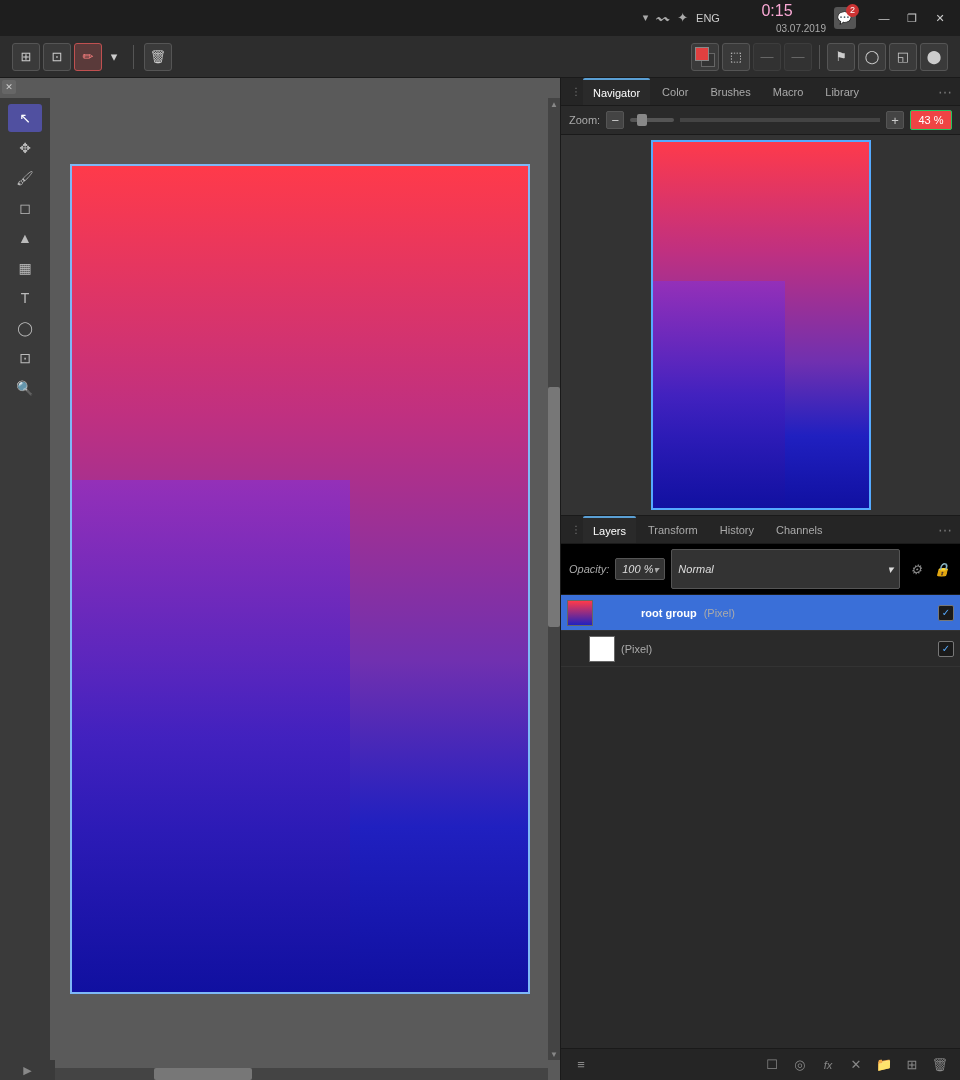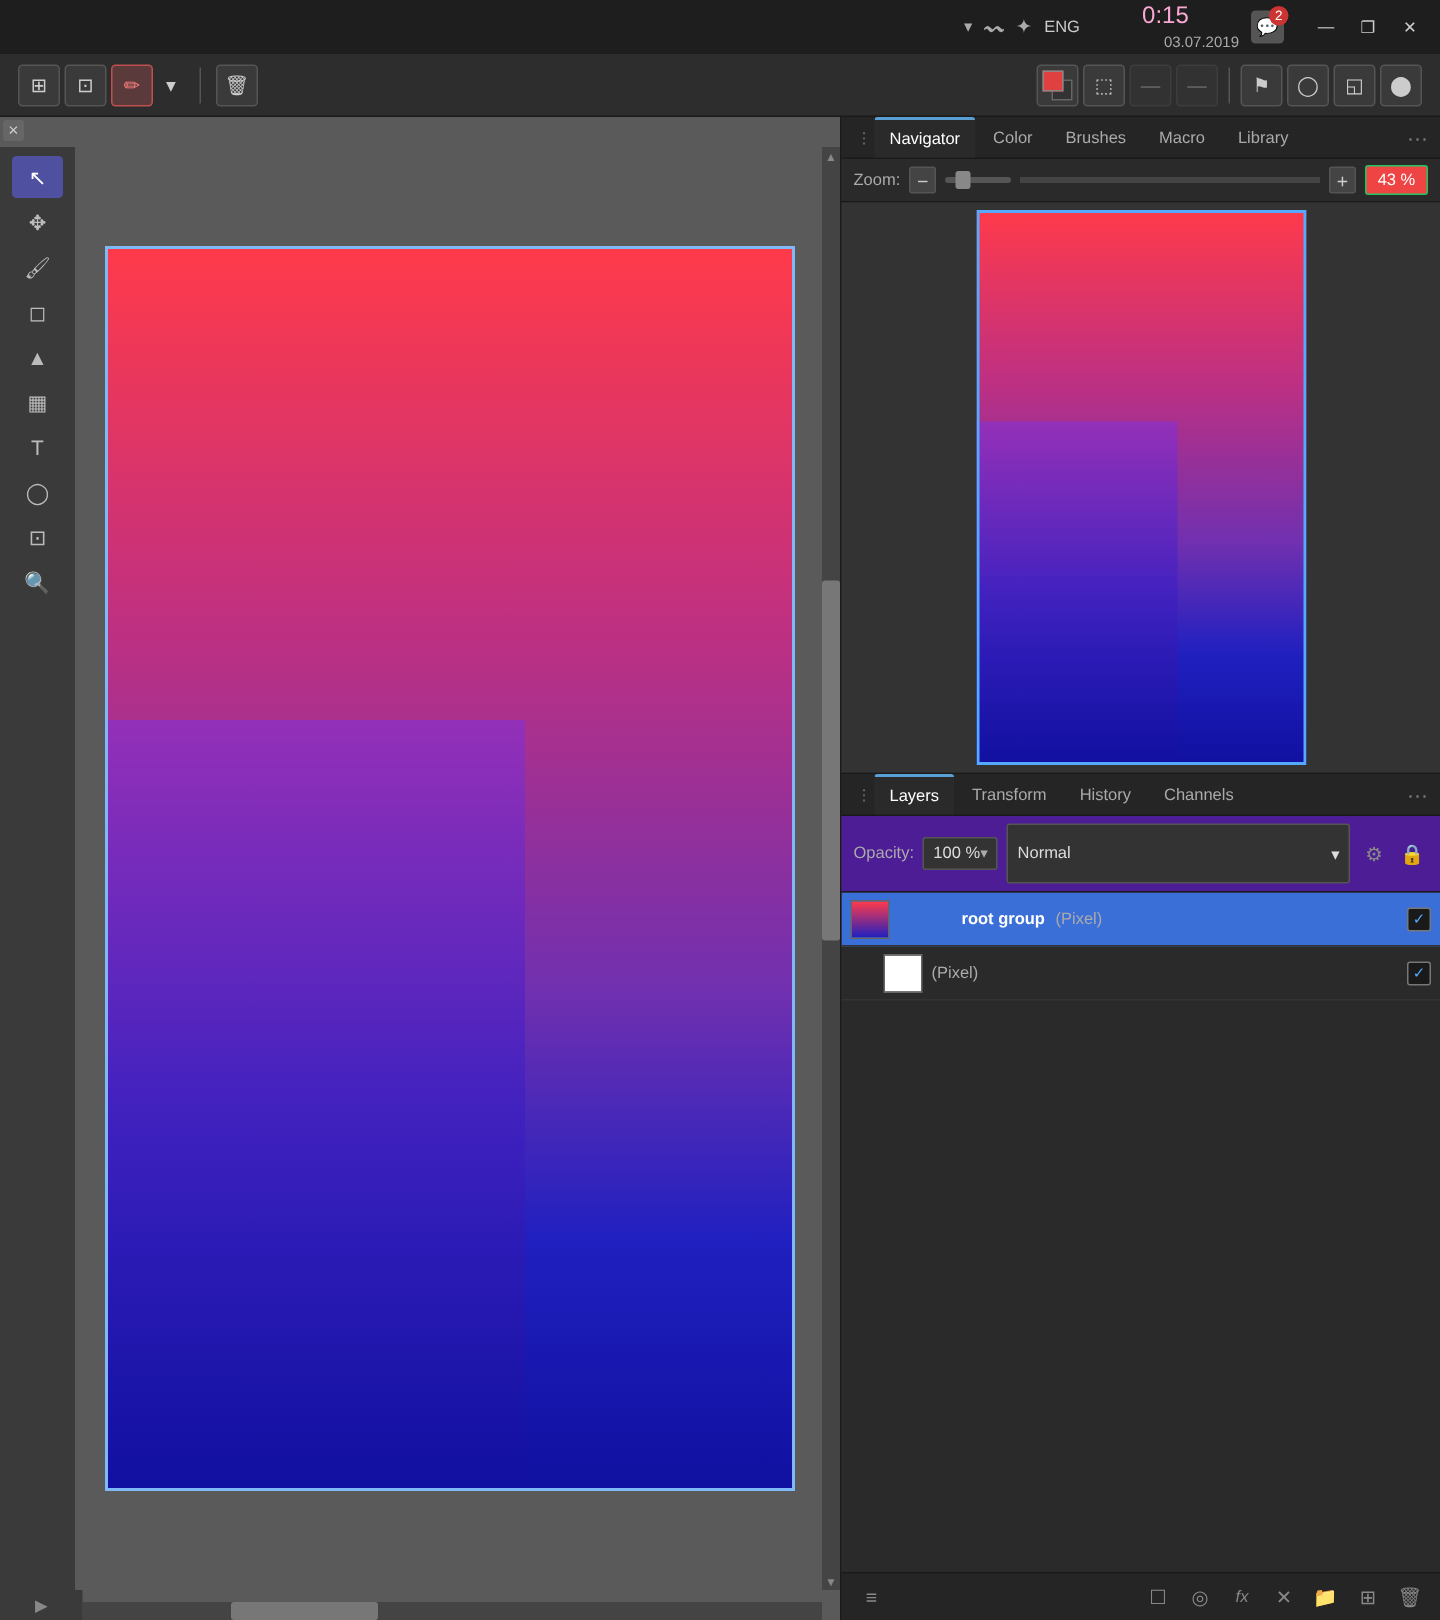--- a/index.html
+++ b/index.html
@@ -281,22 +281,23 @@
       flex-direction: column;
       border-top: 1px solid #1a1a1a;
     }
 
     
     #opacity-bar {
       display: flex;
       align-items: center;
       padding: 5px 8px;
       gap: 6px;
-      background: #4c1d95;
+      background: #000000;
       border-bottom: 1px solid #1a1a1a;
+      font-style: italic;
     }
     #opacity-bar label { font-size: 11px; color: #aaa; }
     .opacity-value {
       width: 50px; height: 22px;
       background: #333; border: 1px solid #555; border-radius: 2px;
       display: flex; align-items: center; justify-content: center;
       font-size: 11px; color: #ddd; cursor: pointer;
     }
     .opacity-dropdown { font-size: 10px; color: #aaa; }
     .blend-mode-select {

